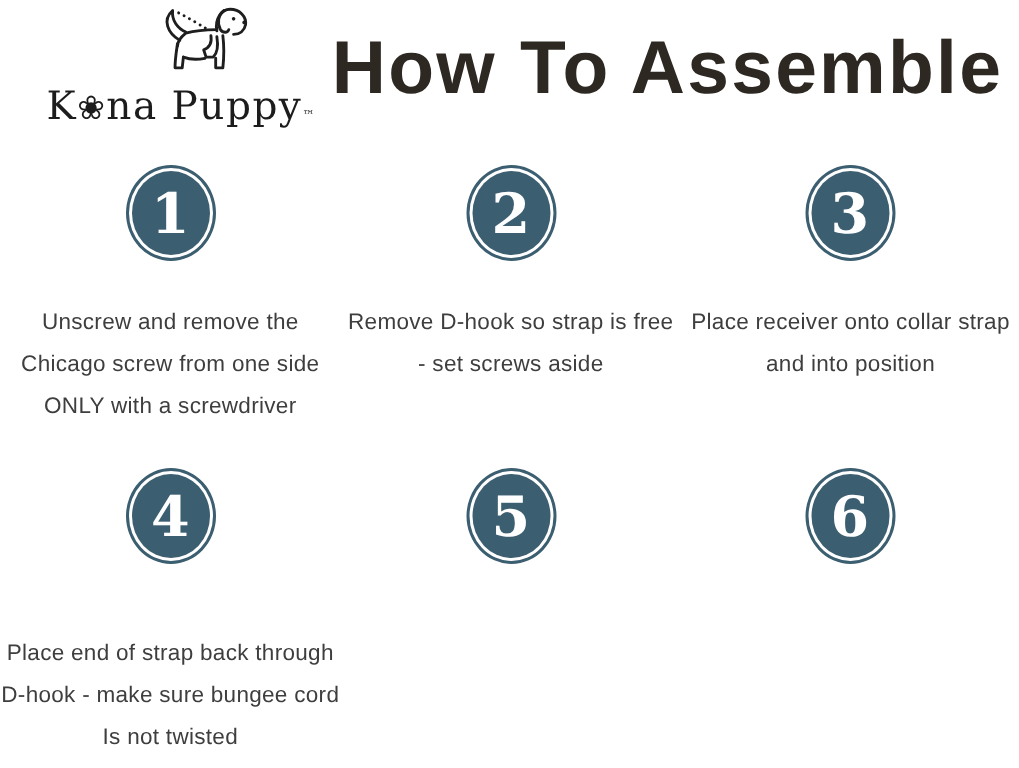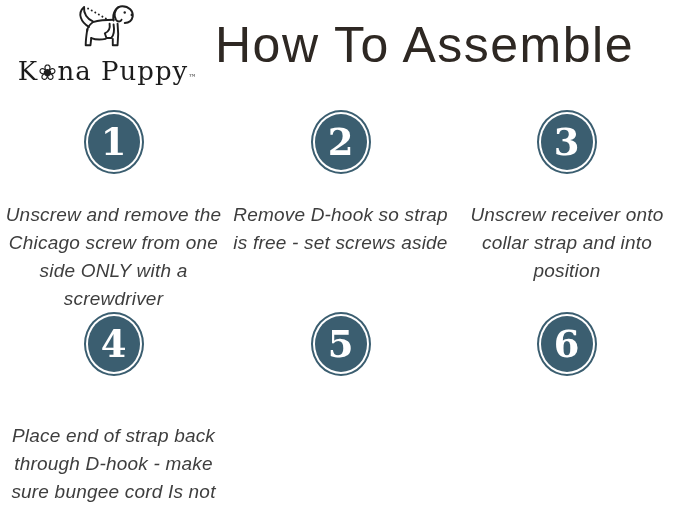--- a/index.html
+++ b/index.html
@@ -2,33 +2,34 @@
 <html style="--badge: #3b5e70; --body-text: #3e3e3e; --title-text: #2e2823;"><head>
 <meta charset="utf-8">
 <style>
   html,body { margin:0; padding:0; background:#ffffff; }
   .page {
     position:relative; width:679px; height:512px; background:#ffffff;
     font-family:"Liberation Sans", sans-serif; overflow:hidden;
   }
   
   .logo {
-    position:absolute; left:0; top:0; width:215px; text-align:center;
+    position:absolute; left:0; top:0; width:215px; padding-left:31px;
   }
   .logo .dog { display:block; margin:3px auto 0 auto; }
   .brand {
     font-family:"DejaVu Serif", serif;
     font-size:26px; color:#1c1c1c; letter-spacing:1px; margin-top:2px;
     white-space:nowrap;
   }
   .brand .flower { font-size:22px; }
   .brand .tm { font-size:8px; color:#1c1c1c; }
   .title {
     position:absolute; left:215px; right:4px; top:16px;
-    font-size:50px; font-weight:400; letter-spacing:1.5px;
+    text-align:center;
+    font-size:50px; font-weight:700; letter-spacing:1.5px;
     color:var(--title-text, #2e2823);
     white-space:nowrap;
   }
   
   .steps {
     position:absolute; top:100px; left:0; width:679px;
     display:grid;
     grid-template-columns: 227px 227px 225px;
     grid-template-rows: 200px 212px;
   }
@@ -45,23 +46,22 @@
   .badge-inner {
     width:100%; height:100%; border-radius:50%;
     background:var(--badge, #3b5e70);
     color:#ffffff;
     display:flex; align-items:center; justify-content:center;
     font-family:"DejaVu Serif", serif; font-weight:bold; font-size:37px;
     line-height:1;
   }
   .step-text {
     width:226px; margin:27px auto 0 auto;
-    font-size:19px; line-height:28px; letter-spacing:0.2px;
+    font-size:15px; line-height:28px; letter-spacing:0.2px;
     color:var(--body-text, #3e3e3e);
-    font-style:italic;
   }
   .row2 .step-text { margin-top:46px; }
 </style>
 </head>
 <body>
 
 <div class="page">
 
   <div class="logo">
     <svg class="dog" viewBox="0 0 100 64" width="80" height="51" aria-hidden="true">
@@ -106,21 +106,21 @@
       <div class="badge">
         <div class="badge-inner">2</div>
       </div>
       <div class="step-text">Remove D-hook so strap is free - set screws aside</div>
     </div>
 
     <div class="step row1">
       <div class="badge">
         <div class="badge-inner">3</div>
       </div>
-      <div class="step-text">Unscrew receiver onto collar strap and into position</div>
+      <div class="step-text">Place receiver onto collar strap and into position</div>
     </div>
 
     <div class="step row2">
       <div class="badge">
         <div class="badge-inner">4</div>
       </div>
       <div class="step-text">Place end of strap back through D-hook - make sure bungee cord Is not twisted</div>
     </div>
 
     <div class="step row2">

